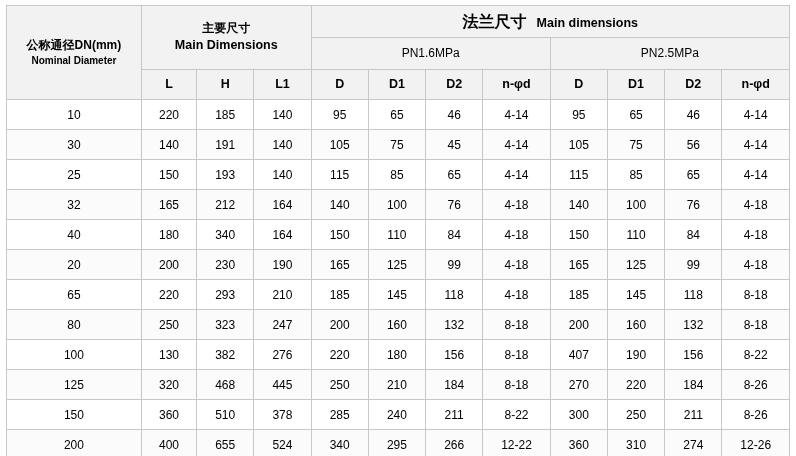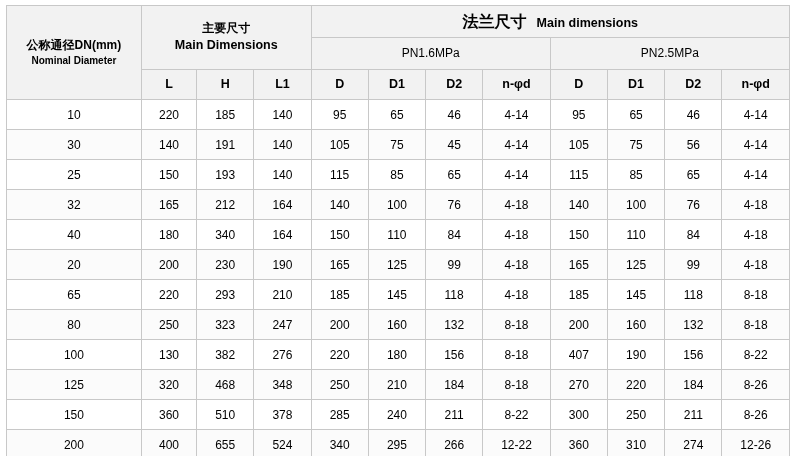--- a/index.html
+++ b/index.html
@@ -279,21 +279,21 @@
           <td>8-18</td>
           <td>407</td>
           <td>190</td>
           <td>156</td>
           <td>8-22</td>
         </tr>
         <tr>
           <td>125</td>
           <td>320</td>
           <td>468</td>
-          <td>348</td>
+          <td>445</td>
           <td>250</td>
           <td>210</td>
           <td>184</td>
           <td>8-18</td>
           <td>270</td>
           <td>220</td>
           <td>184</td>
           <td>8-26</td>
         </tr>
         <tr>

